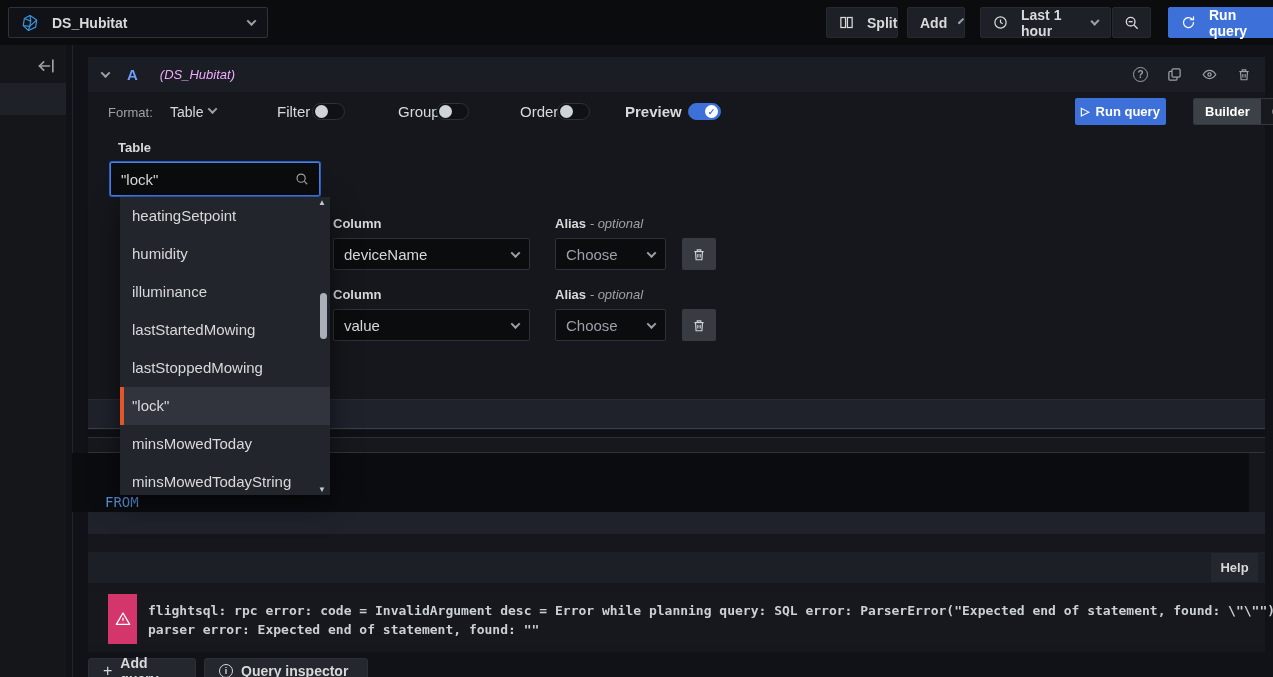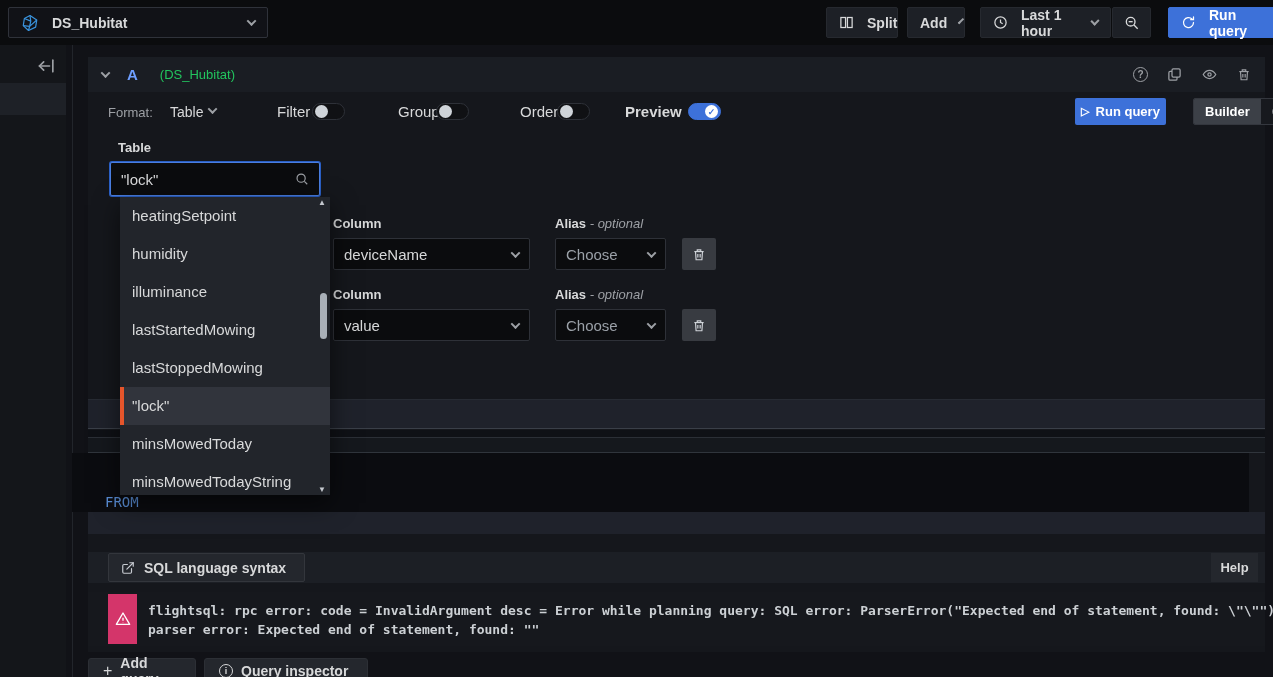--- a/index.html
+++ b/index.html
@@ -32,21 +32,21 @@
   
   .sidebar { left:0; top:45px; width:66px; height:632px; background:#14161a; }
   .sidebar .hilite { position:absolute; left:0; top:38px; width:66px; height:32px; background:#1e2127; }
   .collapse { position:absolute; right:9px; top:12px; color:#9da0a5; cursor:pointer; }
   .pane-divider { left:72px; top:45px; width:1px; height:632px; background:#22252b; }
 
   
   .qheader { left:88px; top:57px; width:1177px; height:35px; background:#1a1d23;
              display:flex; align-items:center; padding:0 14px; }
   .qheader .refid { color:#6e9fff; font-weight:700; font-size:15px; margin-left:18px; }
-  .qheader .dshint { color:#22c55e; font-size:13px; margin-left:22px; }
+  .qheader .dshint { color:#f0abfc; font-style:italic; font-size:13px; margin-left:22px; }
   .qheader .hicons { margin-left:auto; display:flex; gap:19px; align-items:center; color:#9da0a5; }
   .qbody { left:88px; top:92px; width:1177px; height:560px; background:#15171c; }
 
   
   .lab-sm { position:absolute; font-size:13px; color:#9da0a5; }
   .lab-val { position:absolute; font-size:14px; color:#d8d9da; }
   .lab-tog { position:absolute; font-size:15px; font-weight:500; color:#d8d9da; }
   .toggle { position:absolute; width:33px; height:17px; border-radius:9px;
             background:#101114; border:1px solid #2e3138; cursor:pointer; }
   .toggle .knob { position:absolute; left:2px; top:1px; width:13px; height:13px;
@@ -345,30 +345,20 @@
 
   <div class="abs strip1"></div>
   <div class="abs strip2"></div>
   <div class="abs strip3"></div>
   <div class="abs codearea">
     <span class="kw">FROM</span>
   </div>
   <div class="abs strip4"></div>
 
   <div class="abs sqlrow">
-    <div class="sqlsyntax-btn">
-      <span>
-        <svg width="14" height="14" viewBox="0 0 24 24" fill="none" stroke="#c7cbd1" stroke-width="2" stroke-linecap="round">
-          <path d="M18 13v6a2 2 0 0 1-2 2H5a2 2 0 0 1-2-2V8a2 2 0 0 1 2-2h6"></path>
-            <polyline points="15,3 21,3 21,9"></polyline>
-            <line x1="10" y1="14" x2="21" y2="3"></line>
-        </svg>
-      </span>
-      <span>SQL language syntax</span>
-    </div>
     <div class="help-btn">Help</div>
   </div>
 
   <div class="abs error">
     <div class="sev">
       <span>
         <svg width="16" height="16" viewBox="0 0 24 24" fill="none" stroke="#fff" stroke-width="2" stroke-linejoin="round">
           <path d="M12 3 22 20 H2 Z"></path>
             <line x1="12" y1="10" x2="12" y2="14.5"></line>
             <line x1="12" y1="17" x2="12" y2="17.2"></line>

